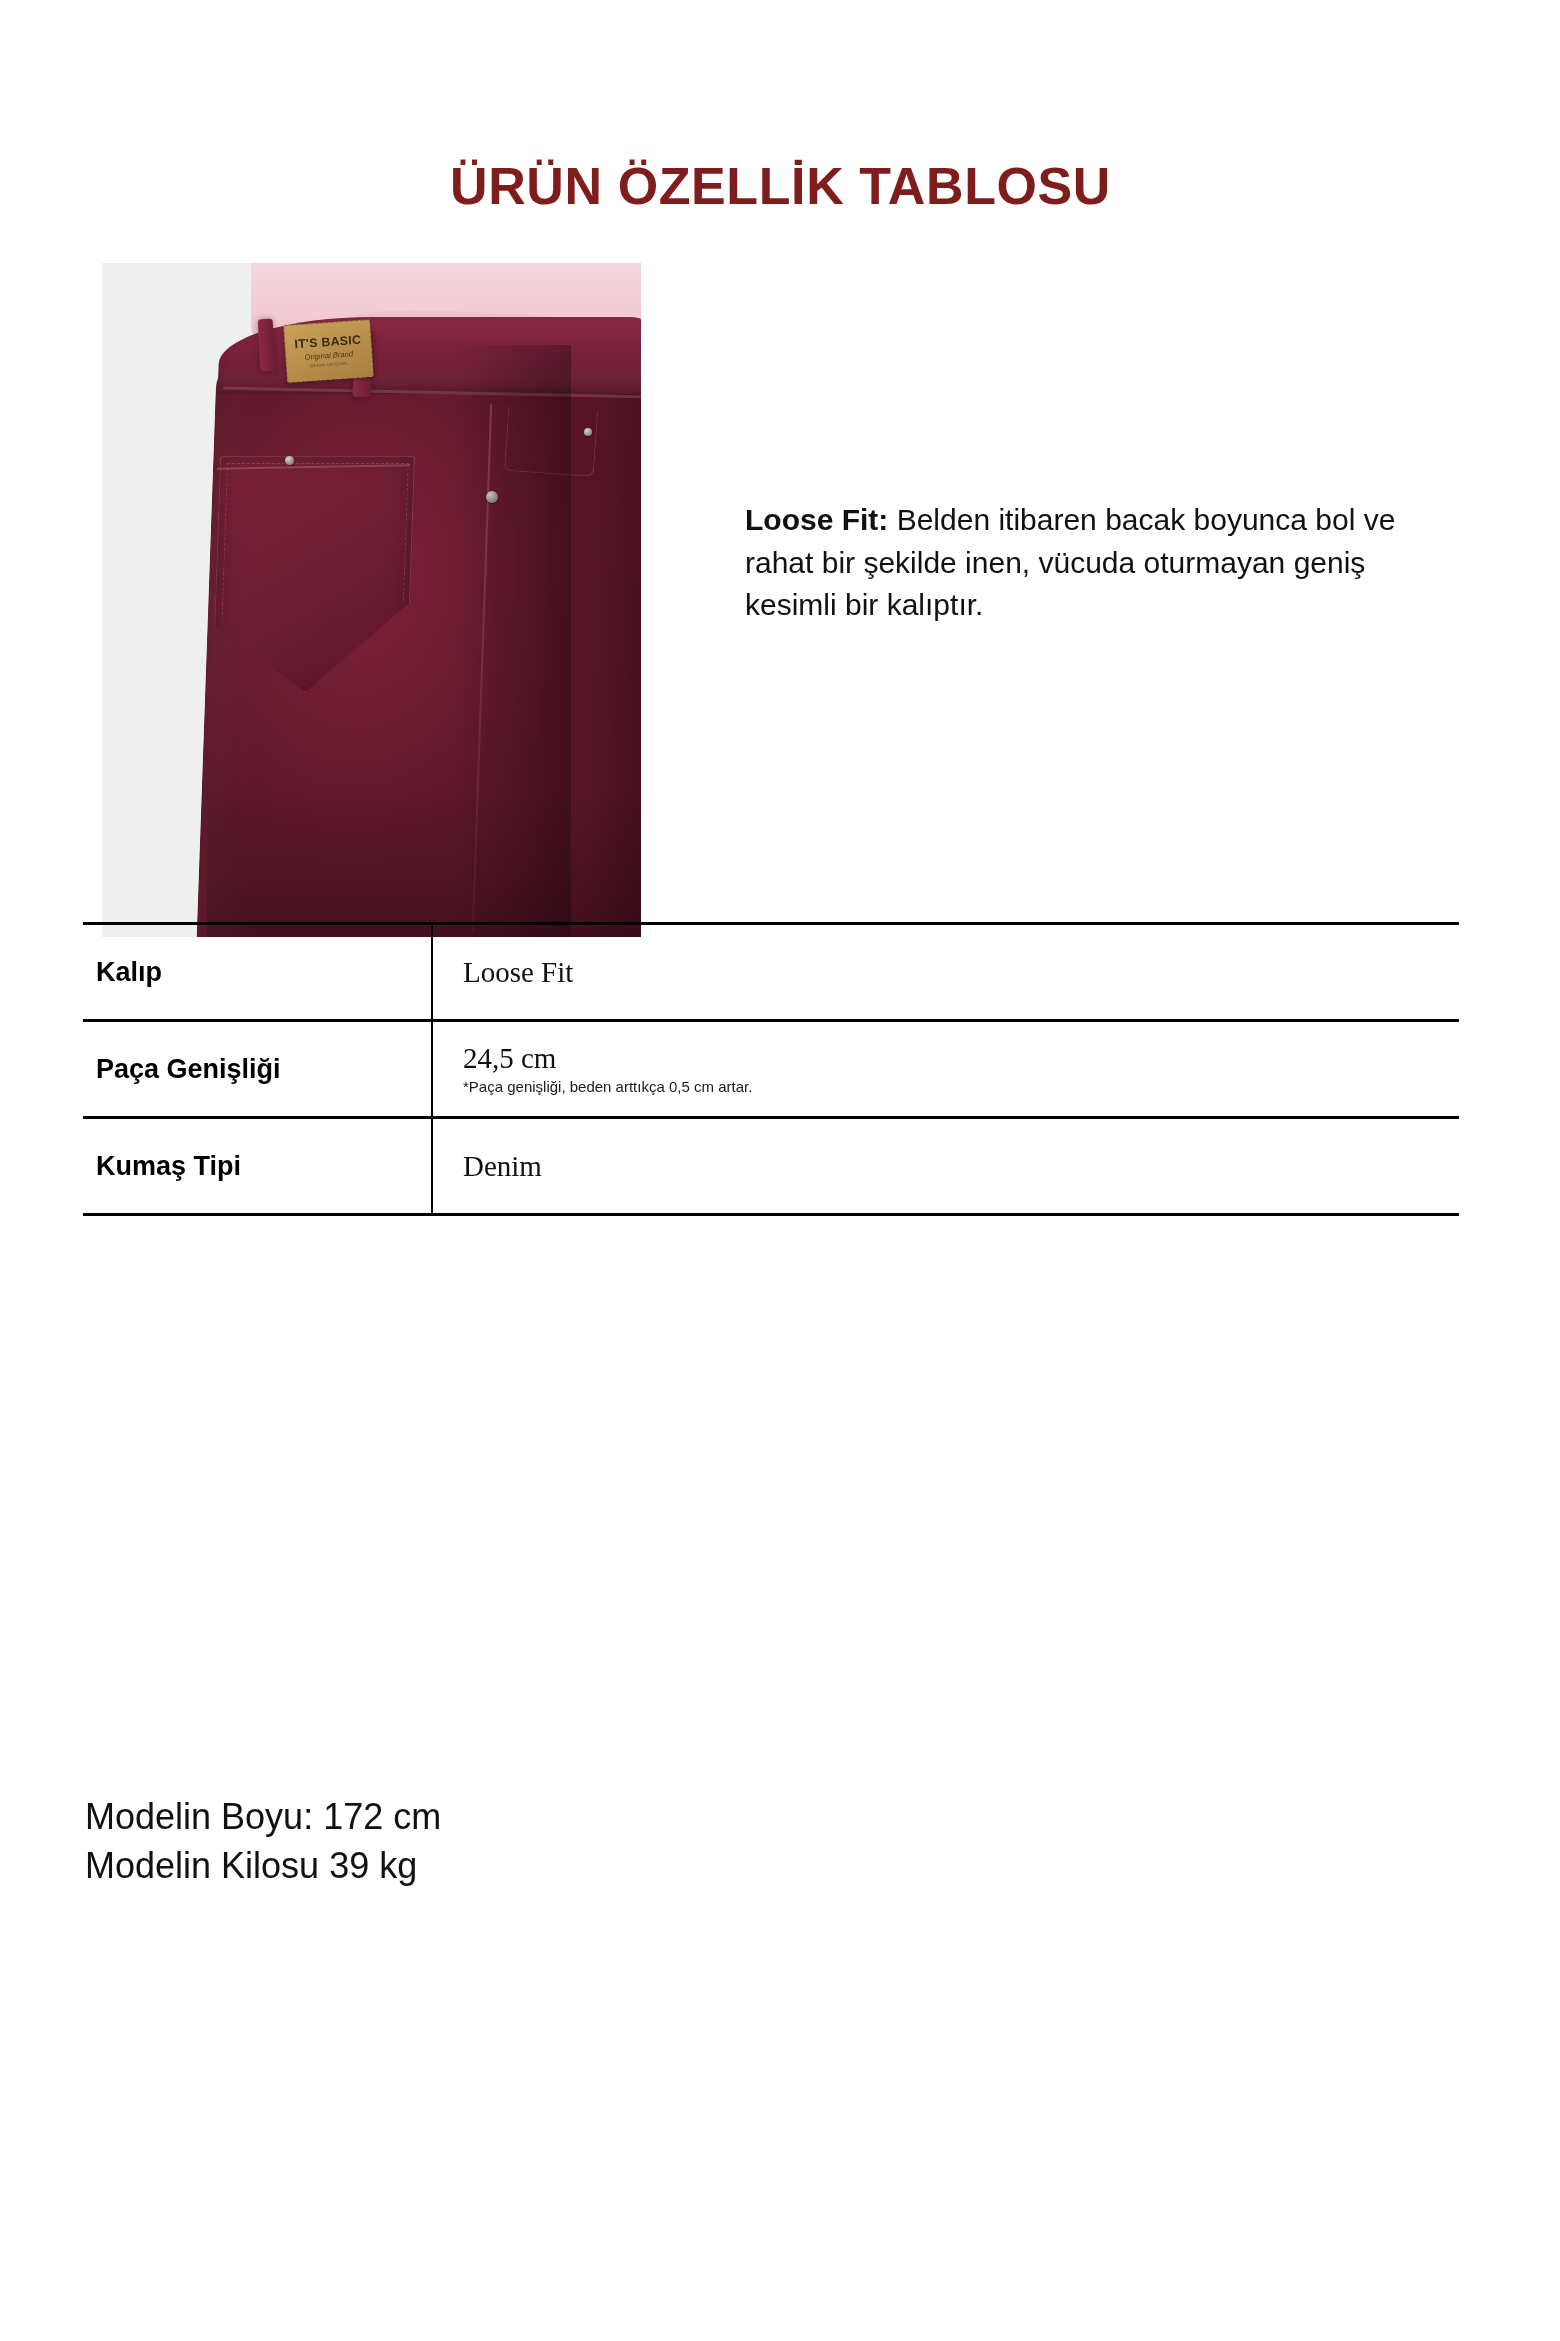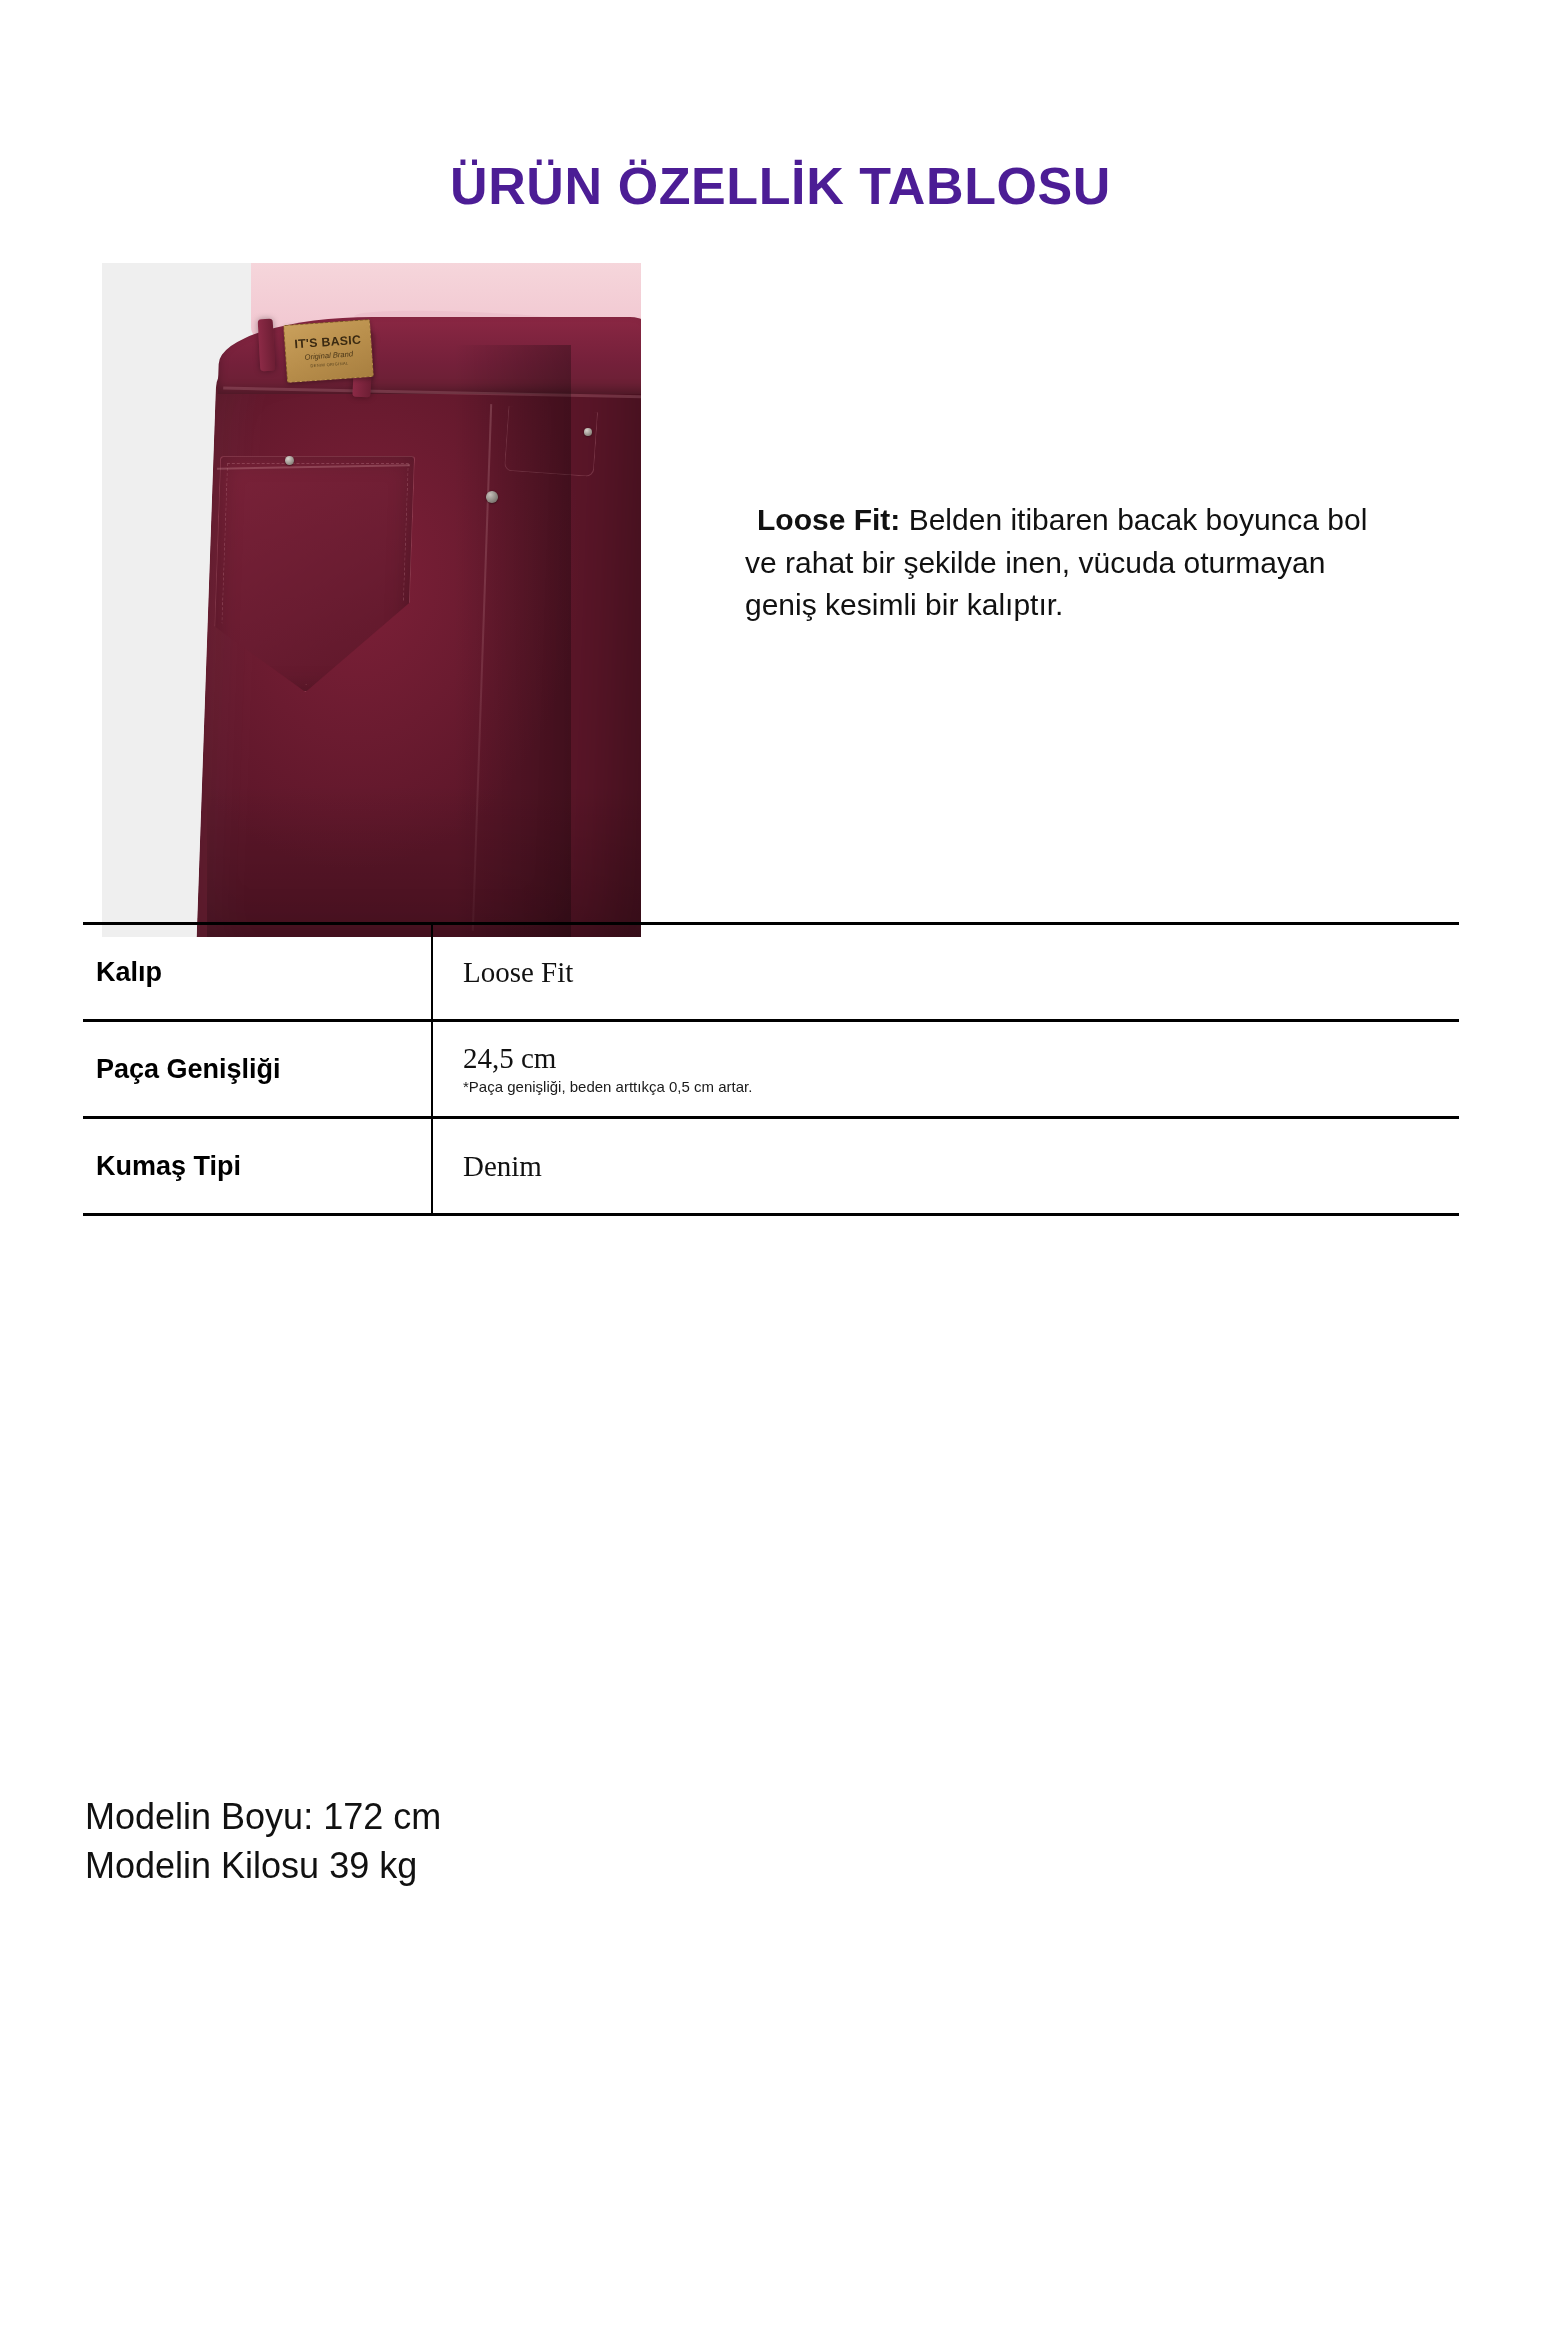--- a/index.html
+++ b/index.html
@@ -20,21 +20,21 @@
   .page-title {
     position: absolute;
     top: 159px;
     left: 0;
     width: 1561px;
     text-align: center;
     font-size: 52px;
     font-weight: bold;
     letter-spacing: 0.6px;
     line-height: 1.05;
-    color: #4c1d95;
+    color: #7f1d1d;
   }
 
   
   .photo {
     position: absolute;
     left: 102px;
     top: 263px;
     width: 539px;
     height: 674px;
     background: #efefef;
@@ -247,21 +247,21 @@
   
   .fit-desc {
     position: absolute;
     left: 745px;
     top: 499px;
     width: 656px;
     font-size: 30px;
     line-height: 1.42;
     color: #111111;
   }
-  .fit-desc .fit-label { font-weight: bold; margin-left: 12px; }
+  .fit-desc .fit-label { font-weight: bold; }
 
   
   .spec-table {
     position: absolute;
     left: 83px;
     top: 922px;
     width: 1376px;
     border-collapse: collapse;
     table-layout: fixed;
   }

